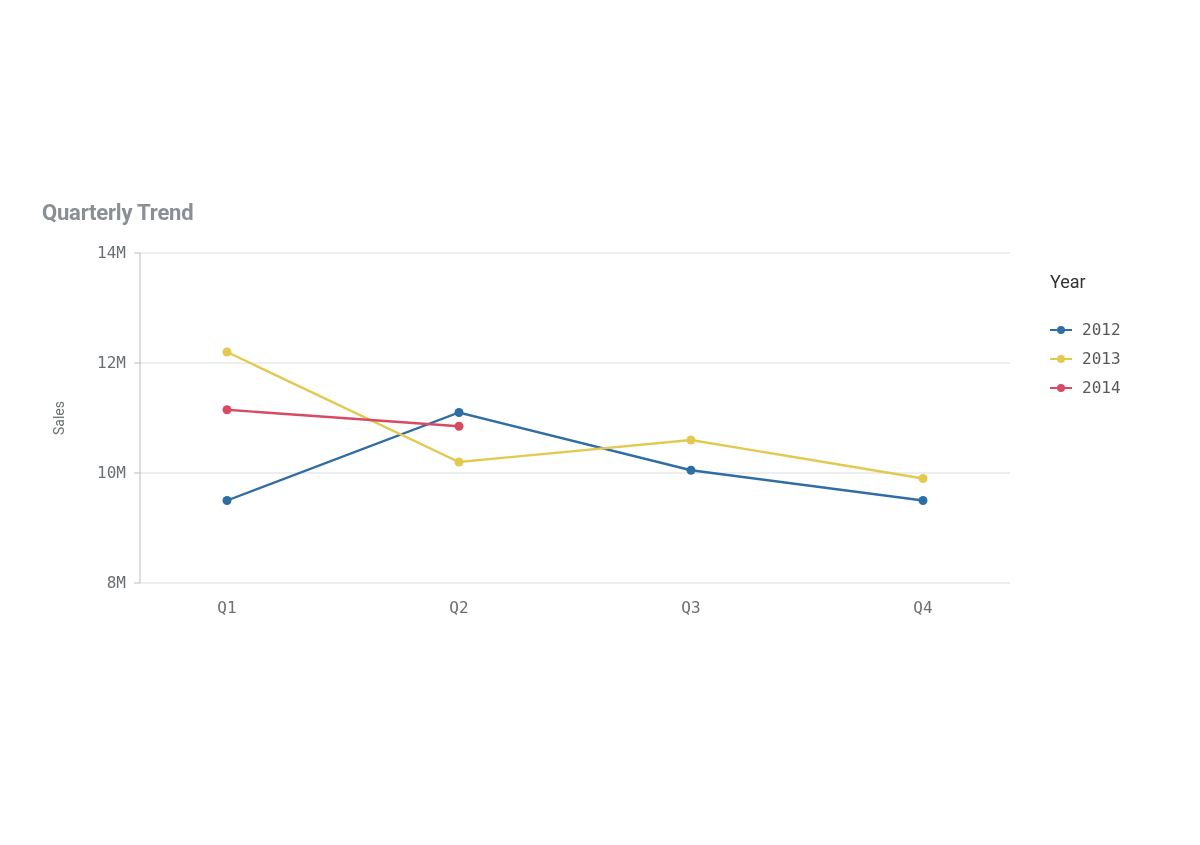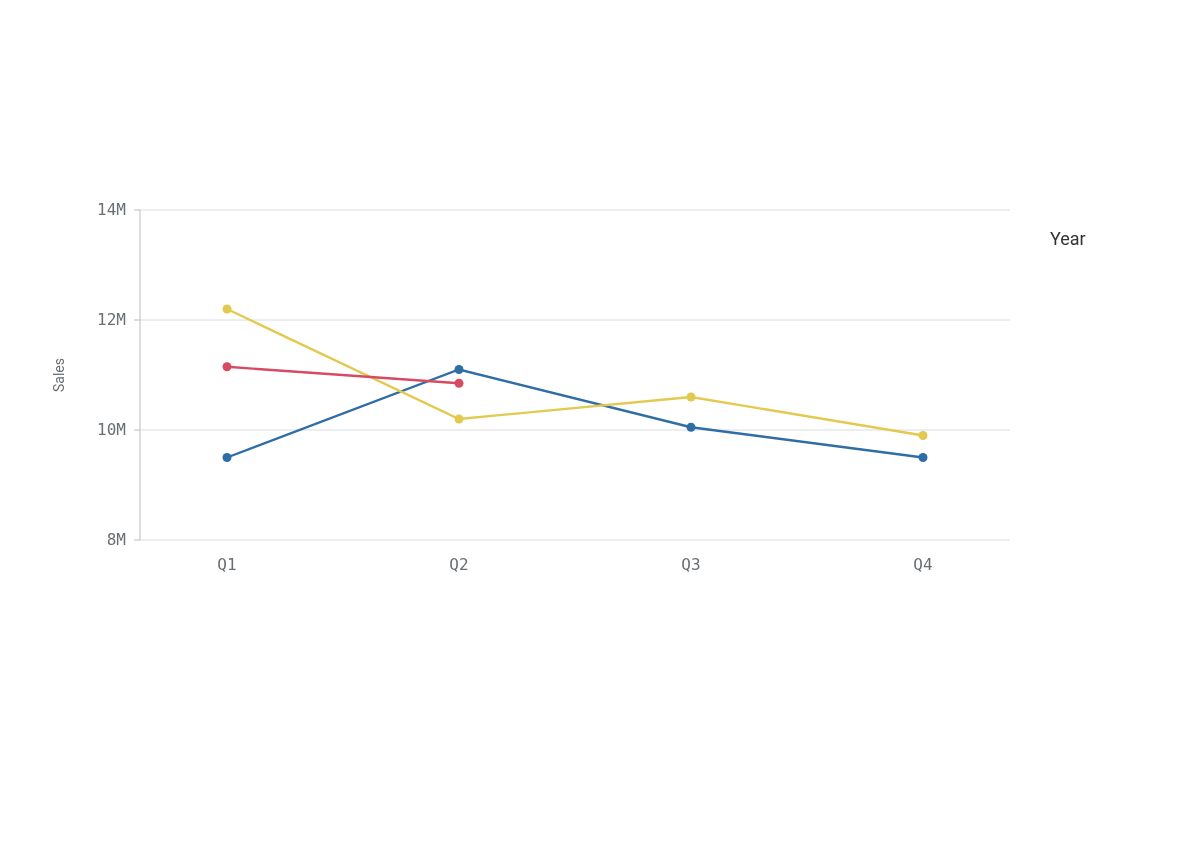--- a/index.html
+++ b/index.html
@@ -90,20 +90,21 @@
     stroke-width: 2.4;
   }
   .pt {
     stroke: none;
   }
 </style>
 </head>
 <body>
 
 <div class="chart-wrap">
+  <h2 class="chart-title">Quarterly Trend</h2>
   <div class="chart-row">
     <svg id="chart-svg" class="chart-svg" width="990" height="390">
         <line x1="100" x2="970" y1="340" y2="340" class="gridline"></line>
         <text x="86" y="345" text-anchor="end" class="tick-label">8M</text>
         <line x1="94" x2="100" y1="340" y2="340" class="axisline"></line>
         <line x1="100" x2="970" y1="230.00000000000003" y2="230.00000000000003" class="gridline"></line>
         <text x="86" y="235.00000000000003" text-anchor="end" class="tick-label">10M</text>
         <line x1="94" x2="100" y1="230.00000000000003" y2="230.00000000000003" class="axisline"></line>
         <line x1="100" x2="970" y1="120.00000000000001" y2="120.00000000000001" class="gridline"></line>
         <text x="86" y="125.00000000000001" text-anchor="end" class="tick-label">12M</text>
@@ -126,15 +127,38 @@
         <circle cx="187" cy="109.00000000000006" r="4.5" fill="#e3c94f" class="pt"></circle>
         <circle cx="419" cy="219.00000000000006" r="4.5" fill="#e3c94f" class="pt"></circle>
         <circle cx="651" cy="197" r="4.5" fill="#e3c94f" class="pt"></circle>
         <circle cx="883" cy="235.5" r="4.5" fill="#e3c94f" class="pt"></circle>
         <path d="M 187.0 166.8 L 419.0 183.3" class="series-line" stroke="#d74a63"></path>
         <circle cx="187" cy="166.75" r="4.5" fill="#d74a63" class="pt"></circle>
         <circle cx="419" cy="183.25000000000006" r="4.5" fill="#d74a63" class="pt"></circle>
       </svg>
     <div class="legend">
       <div class="legend-title">Year</div>
+      <div id="legend-items">
+          <div class="legend-item">
+            <span class="legend-marker">
+              <span class="ln" style="background: rgb(47, 109, 165);"></span>
+              <span class="dot" style="background: rgb(47, 109, 165);"></span>
+            </span>
+            <span>2012</span>
+          </div>
+          <div class="legend-item">
+            <span class="legend-marker">
+              <span class="ln" style="background: rgb(227, 201, 79);"></span>
+              <span class="dot" style="background: rgb(227, 201, 79);"></span>
+            </span>
+            <span>2013</span>
+          </div>
+          <div class="legend-item">
+            <span class="legend-marker">
+              <span class="ln" style="background: rgb(215, 74, 99);"></span>
+              <span class="dot" style="background: rgb(215, 74, 99);"></span>
+            </span>
+            <span>2014</span>
+          </div>
+        </div>
     </div>
   </div>
 </div>
 
 </body></html>

